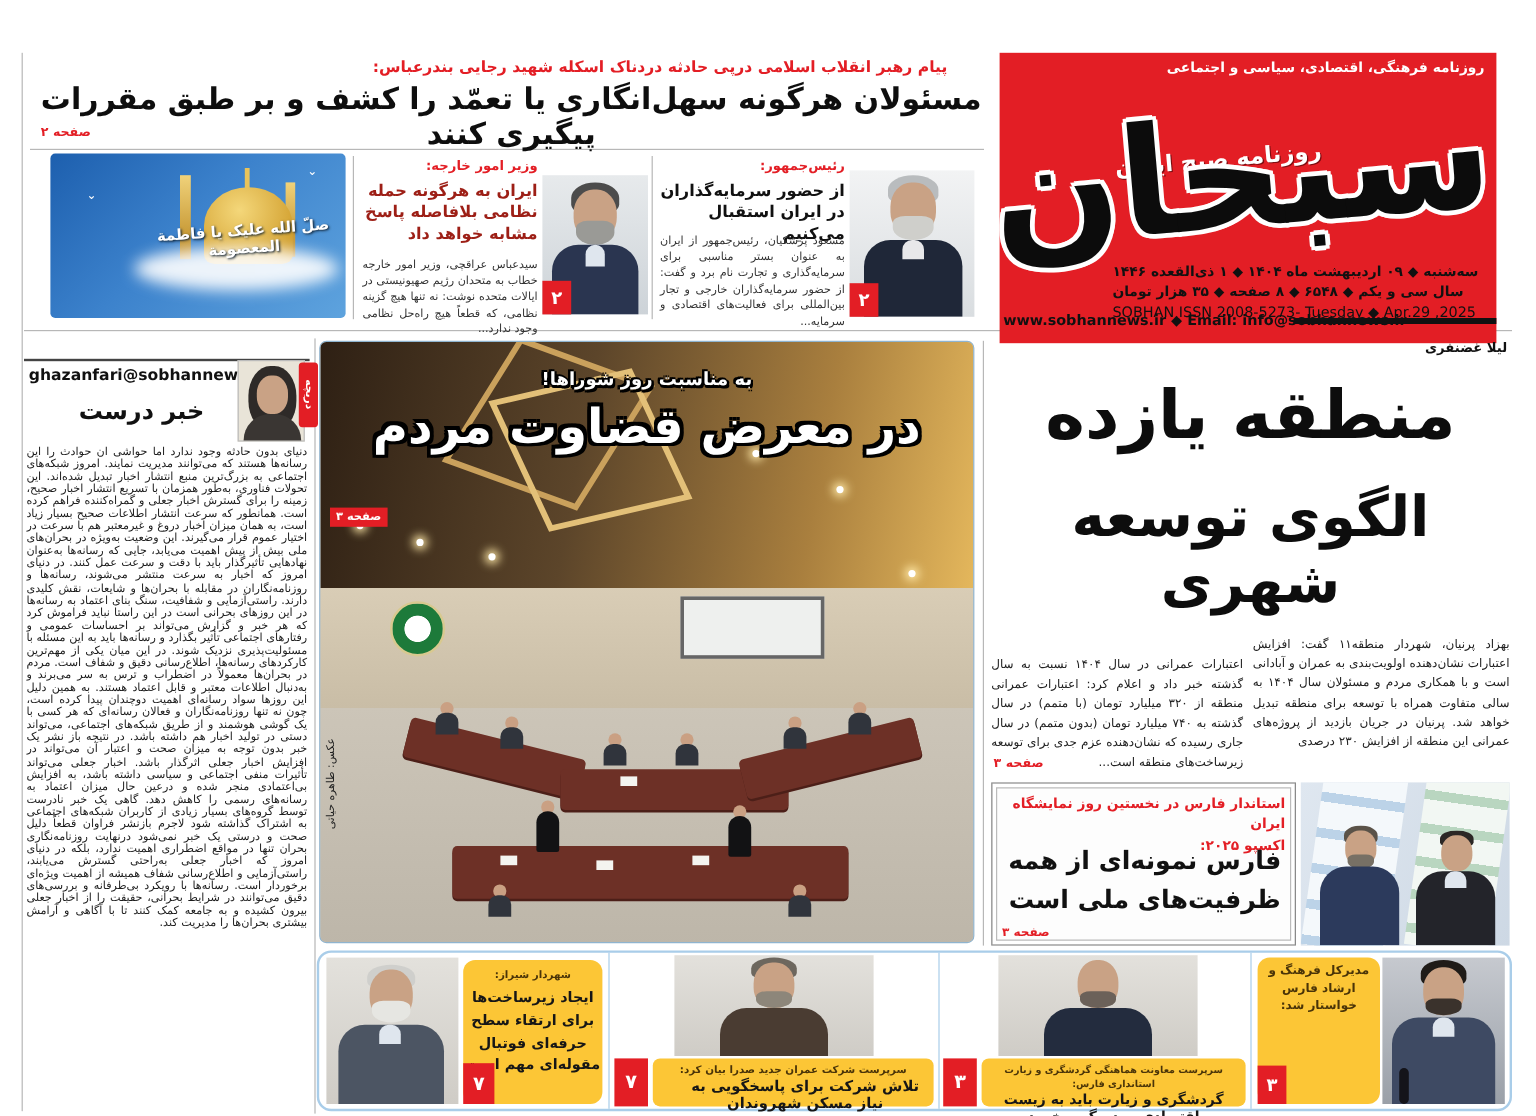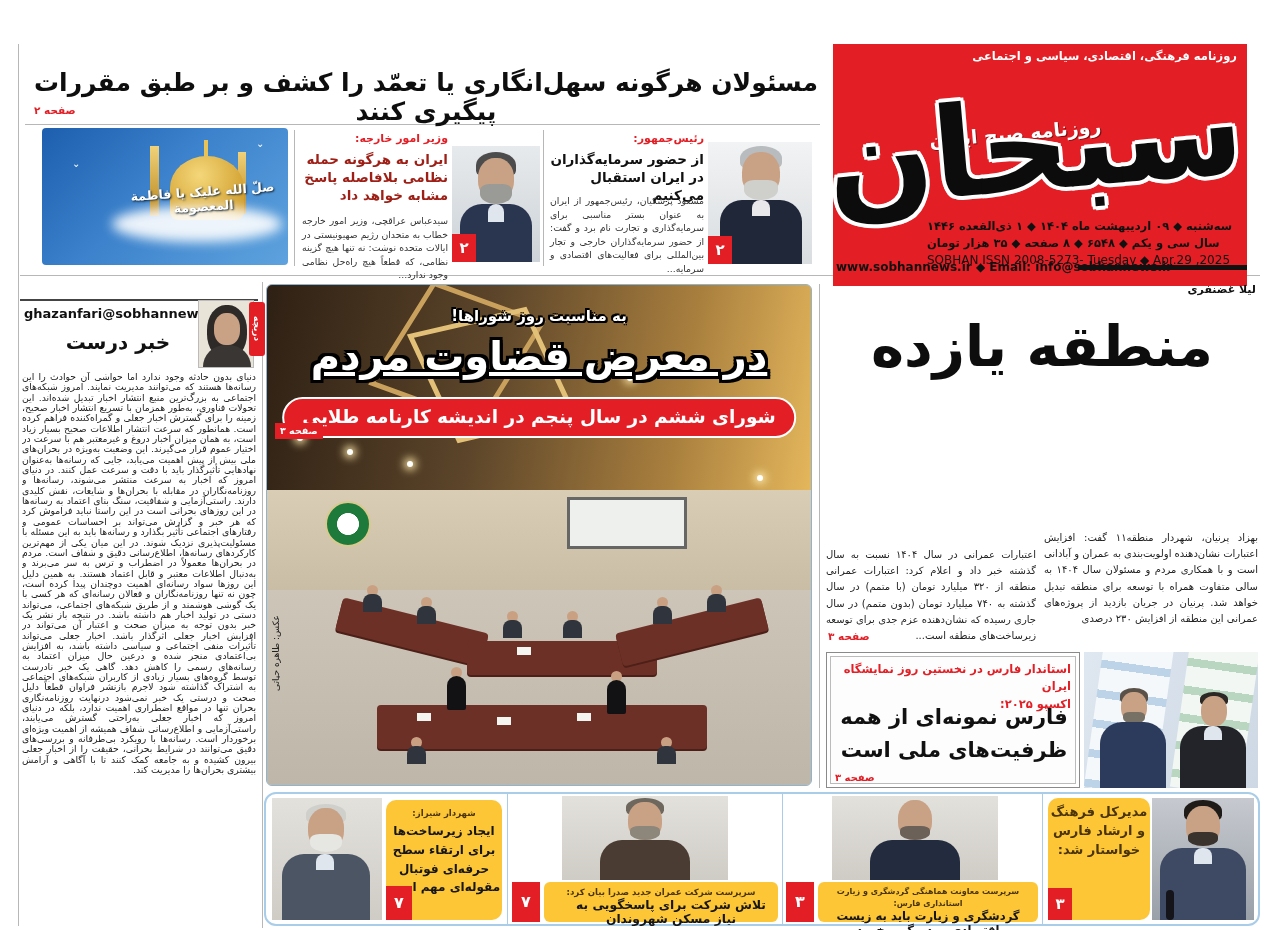--- a/index.html
+++ b/index.html
@@ -76,21 +76,21 @@
   .c-table { position:absolute; background:#6d3026; border-radius:4px; box-shadow:0 2px 0 #4c1f18; }
   .c-paper { position:absolute; background:#f4f4f0; width:14px; height:8px; }
   .c-person { position:absolute; }
   .c-person .hd { position:absolute; left:4px; top:0; width:11px; height:11px; border-radius:50%; background:#caa083; }
   .c-person .bd { position:absolute; left:0; top:9px; width:19px; height:18px; border-radius:8px 8px 0 0; background:#30343c; }
   .c-person.chador .hd { background:#caa083; }
   .c-person.chador .bd { background:#121214; border-radius:10px 10px 2px 2px; height:34px; }
   .c-kicker { position:absolute; left:0; top:22px; width:100%; text-align:center; color:#fff; font-size:15px; font-weight:700;
     text-shadow:-2px 0 0 #000,2px 0 0 #000,0 -2px 0 #000,0 2px 0 #000,2px 2px 0 #000,-2px -2px 0 #000; }
   .c-headline { position:absolute; left:0; top:48px; width:100%; text-align:center; color:#fff; font-size:40px; font-weight:700;
-    text-shadow:-3px 0 0 #000,3px 0 0 #000,0 -3px 0 #000,0 3px 0 #000,3px 3px 0 #000,-3px -3px 0 #000,-3px 3px 0 #000,3px -3px 0 #000;text-decoration:underline; }
+    text-shadow:-3px 0 0 #000,3px 0 0 #000,0 -3px 0 #000,0 3px 0 #000,3px 3px 0 #000,-3px -3px 0 #000,-3px 3px 0 #000,3px -3px 0 #000; }
   .c-subpill { position:absolute; left:50%; top:112px; transform:translateX(-50%); background:#e31e25; color:#fff; font-size:18.5px; font-weight:700; padding:7px 18px 9px; border-radius:26px; white-space:nowrap; border:2px solid #fff; }
   .c-pageref { position:absolute; left:8px; top:138px; background:#e31e25; color:#fff; font-size:9.5px; font-weight:700; padding:2px 5px 3px; }
   .c-credit { position:absolute; left:4px; top:330px; height:120px; writing-mode:vertical-rl; transform:rotate(180deg); font-size:9px; color:#222; }
 
   
   .main-kicker { position:absolute; left:826px; top:292px; width:432px; text-align:center; font-size:13.5px; font-weight:700; color:#e31e25; }
   .main-h1 { position:absolute; left:826px; top:314px; width:432px; text-align:center; font-size:56px; font-weight:700; color:#0d0d0d; }
   .main-h2 { position:absolute; left:826px; top:404px; width:432px; text-align:center; font-size:47px; font-weight:700; color:#0d0d0d; }
   .main-colR { position:absolute; left:1044px; top:530px; width:214px; height:116px; font-size:10px; line-height:16.2px; color:#222; text-align:justify; overflow:hidden; }
   .main-colL { position:absolute; left:826px; top:547px; width:210px; height:100px; font-size:10px; line-height:16.2px; color:#222; text-align:justify; overflow:hidden; }
@@ -133,20 +133,21 @@
   </div>
   <div class="masthead-logo">سبحان</div>
   <div class="masthead-dates">
     <div class="fa">سه‌شنبه ◆ ۰۹ اردیبهشت ماه ۱۴۰۴ ◆ ۱ ذی‌القعده ۱۴۴۶</div>
     <div class="fa">سال سی و یکم ◆ ۶۵۴۸ ◆ ۸ صفحه ◆ ۳۵ هزار تومان</div>
     <div class="en">SOBHAN ISSN 2008-5273- Tuesday ◆ Apr.29 ,2025</div>
   </div>
   <div class="masthead-web">www.sobhannews.ir ◆ Email: info@sobhannews.ir</div>
   <div class="masthead-rule"></div>
 
+  <div class="topstory-kicker">پیام رهبر انقلاب اسلامی درپی حادثه دردناک اسکله شهید رجایی بندرعباس:</div>
   <div class="topstory-headline">مسئولان هرگونه سهل‌انگاری یا تعمّد را کشف و بر طبق مقررات پیگیری کنند</div>
   <div class="topstory-pageref">صفحه ۲</div>
 
   <div class="banner">
     <div class="minaret1"></div>
     <div class="minaret2"></div>
     <div class="spire"></div>
     <div class="dome"></div>
     <div class="cloud"></div>
     <div class="dove" style="left:214px; top:10px;">⌄</div>
@@ -249,26 +250,26 @@
         <div class="hd"></div>
         <div class="bd"></div>
       </div>
     <div class="c-person" style="left:390px; top:452px;">
         <div class="hd"></div>
         <div class="bd"></div>
       </div>
 
     <div class="c-kicker">به مناسبت روز شوراها!</div>
     <div class="c-headline">در معرض قضاوت مردم</div>
-    <div class="c-subpill">شورای ششم در سال پنجم در اندیشه کارنامه طلایی</div>
     <div class="c-pageref">صفحه ۳</div>
     <div class="c-credit">عکس: طاهره حیاتی</div>
   </div>
 
   <div class="main-h1">منطقه یازده</div>
+  <div class="main-h2">الگوی توسعه شهری</div>
   <div class="main-colR">بهزاد پرنیان، شهردار منطقه۱۱ گفت: افزایش اعتبارات نشان‌دهنده اولویت‌بندی به عمران و آبادانی است و با همکاری مردم و مسئولان سال ۱۴۰۴ به سالی متفاوت همراه با توسعه برای منطقه تبدیل خواهد شد. پرنیان در جریان بازدید از پروژه‌های عمرانی این منطقه از افزایش ۲۳۰ درصدی</div>
   <div class="main-colL">اعتبارات عمرانی در سال ۱۴۰۴ نسبت به سال گذشته خبر داد و اعلام کرد: اعتبارات عمرانی منطقه از ۳۲۰ میلیارد تومان (با متمم) در سال گذشته به ۷۴۰ میلیارد تومان (بدون متمم) در سال جاری رسیده که نشان‌دهنده عزم جدی برای توسعه زیرساخت‌های منطقه است...</div>
   <div class="main-pageref">صفحه ۳</div>
 
   <div class="expo-box">
     <div class="expo-kicker preline">استاندار فارس در نخستین روز نمایشگاه ایران
 اکسپو ۲۰۲۵:</div>
     <div class="expo-title preline">فارس نمونه‌ای از همه
 ظرفیت‌های ملی است</div>
     <div class="expo-pageref">صفحه ۳</div>
@@ -335,21 +336,21 @@
     </div>
     <div class="numbadge" style="left:786px; top:882px; width:28px; height:40px; font-size:16px; line-height:40px;">۳</div>
     <div class="ystrip" style="left:818px; top:882px; width:220px; height:40px; padding-top:4px;">
       <div class="item-kicker" style="font-size:8px;">سرپرست معاونت هماهنگی گردشگری و زیارت استانداری فارس:</div>
       <div class="item-title" style="font-size:11.6px;">گردشگری و زیارت باید به زیست اقتصادی مردم گره بخورد</div>
     </div>
   </div>
 
   <div>
     <div class="ybox" style="left:1048px; top:798px; width:102px; height:122px;">
-      <div class="item-kicker preline" style="margin-top:5px; font-size:13px;">مدیرکل فرهنگ و ارشاد فارس
+      <div class="item-kicker preline" style="margin-top:5px; font-size:10px;">مدیرکل فرهنگ و ارشاد فارس
 خواستار شد:</div>
     </div>
     <div class="numbadge" style="left:1048px; top:888px; width:24px; height:32px; font-size:15px; line-height:32px;">۳</div>
     <div class="itemphoto" style="left:1152px; top:798px; width:102px; height:122px; background:linear-gradient(#c6c9cf,#9aa0a8);">
       <div class="ph-hair" style="position:absolute; left:32px; top:2px; width:38px; height:22px; background:#1f1b18;"></div>
       <div class="ph-head" style="position:absolute; left:34px; top:8px; width:34px; height:40px;"></div>
       <div class="ph-beard" style="position:absolute; left:36px; top:34px; width:30px; height:14px; background:#3a322c;"></div>
       <div class="ph-body" style="position:absolute; left:8px; top:50px; width:86px; height:72px; background:#3e4a63;"></div>
       <div class="ph-shirt" style="position:absolute; left:42px; top:50px; width:18px; height:16px;"></div>
       <div style="position:absolute; left:14px; top:92px; width:8px; height:30px; background:#14141a; border-radius:4px;"></div>

